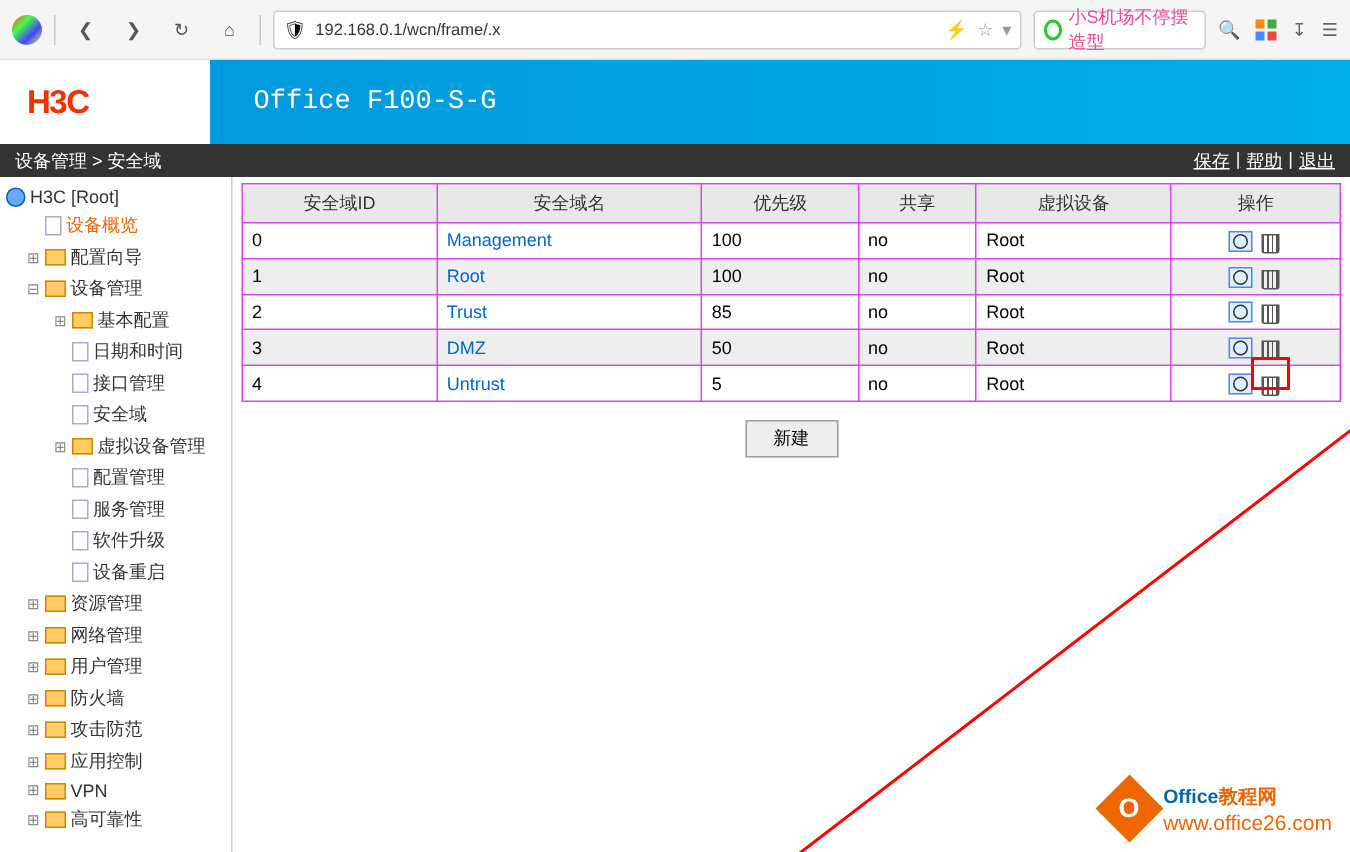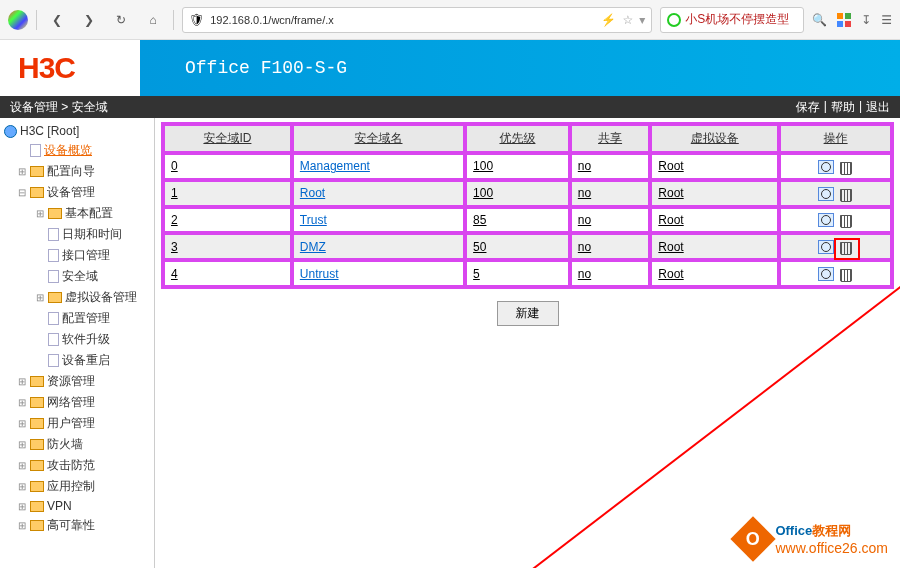--- a/index.html
+++ b/index.html
@@ -5,55 +5,55 @@
     * { margin: 0; padding: 0; box-sizing: border-box; }
     body { font-family: Arial, "Microsoft YaHei", sans-serif; font-size: 12px; width: 900px; height: 568px; overflow: hidden; background: #fff; position: relative; }
     
     
     .browser-bar { height: 40px; background: #f5f5f5; border-bottom: 1px solid #ddd; display: flex; align-items: center; padding: 0 8px; gap: 8px; }
     .browser-bar .tab-ico { width: 20px; height: 20px; background: linear-gradient(135deg,#f44,#4f4,#44f,#ff4); border-radius: 50%; }
     .nav-btn { width: 24px; height: 24px; display: flex; align-items: center; justify-content: center; color: #555; cursor: pointer; }
     .divider-v { width: 1px; height: 20px; background: #ccc; }
     .addr-bar { flex: 1; display: flex; align-items: center; height: 26px; border: 1px solid #ccc; border-radius: 3px; padding: 0 6px; gap: 6px; background: #fff; }
     .addr-bar input { flex: 1; border: none; outline: none; font-size: 11px; color: #333; }
-    .search-box { width: 144px; height: 26px; border: 1px solid #ccc; border-radius: 3px; display: flex; align-items: center; padding: 0 6px; gap: 4px; background: #fff; color: #b91c1c; font-size: 12px; }
+    .search-box { width: 115px; height: 26px; border: 1px solid #ccc; border-radius: 3px; display: flex; align-items: center; padding: 0 6px; gap: 4px; background: #fff; color: #ec4899; font-size: 12px; }
     .q-logo { width: 14px; height: 14px; border: 2px solid #2c2; border-radius: 50%; position: relative; }
     .tool-icons { display: flex; gap: 10px; align-items: center; color: #666; }
     .grid-ico { display: grid; grid-template-columns: 1fr 1fr; gap: 2px; width: 14px; height: 14px; }
     .grid-ico span:nth-child(1){background:#f80}.grid-ico span:nth-child(2){background:#4a4}.grid-ico span:nth-child(3){background:#48f}.grid-ico span:nth-child(4){background:#e44}
     
     
     .banner { height: 56px; background: linear-gradient(to right, #fff 0, #fff 140px, #0099dd 140px, #00aee8 100%); display: flex; align-items: center; position: relative; }
-    .logo { font-size: 30px; font-weight: bold; color: #e30; margin-left: 18px; font-family: Arial; letter-spacing: -1px; }
+    .logo { font-size: 22px; font-weight: bold; color: #e30; margin-left: 18px; font-family: Arial; letter-spacing: -1px; }
     .product { color: #fff; font-size: 18px; margin-left: 110px; font-family: "Courier New", monospace; }
     
     
     .crumb-bar { height: 22px; background: #333; color: #fff; display: flex; align-items: center; padding: 0 10px; font-size: 12px; justify-content: space-between; }
     .crumb-bar .right { display: flex; gap: 4px; }
-    .crumb-bar .right span { cursor: pointer; }
+    .crumb-bar .right span { cursor: pointer; text-decoration: underline; }
     
     
     .main { display: flex; height: calc(100% - 118px); }
     
     
     .sidebar { width: 155px; border-right: 1px solid #ccc; overflow-y: auto; background: #fff; padding: 4px 0; }
     .tree-item { display: flex; align-items: center; padding: 2px 4px; cursor: pointer; white-space: nowrap; color: #333; }
     .tree-item.root { color: #333; font-weight: normal; }
     .tree-item.lv1 { padding-left: 18px; }
     .tree-item.lv2 { padding-left: 36px; }
-    .tree-item.active { color: #e60; text-decoration: underline; }
+    .tree-item.active { color: #e60; }
     .expander { color: #888; font-size: 10px; margin-right: 2px; width: 10px; display: inline-block; }
     .folder-ico { width: 14px; height: 11px; background: #fc6; border: 1px solid #c80; margin-right: 3px; display: inline-block; }
     .page-ico { width: 11px; height: 13px; background: #fff; border: 1px solid #aac; margin-right: 3px; display: inline-block; position: relative; }
     .globe-ico { width: 13px; height: 13px; background: #6af; border: 1px solid #06a; border-radius: 50%; margin-right: 3px; display: inline-block; }
     
     
     .content { flex: 1; padding: 4px 6px; position: relative; }
     table { width: 100%; border-collapse: collapse; }
-    th, td { border: 4px solid #d946ef; padding: 4px 6px; text-align: left; font-size: 12px; text-decoration: underline; }
+    th, td { border: 1px solid #d946ef; padding: 4px 6px; text-align: left; font-size: 12px; }
     th { background: #e8e8e8; color: #333; font-weight: normal; text-align: center; }
     td { background: #fff; }
     tr:nth-child(even) td { background: #eee; }
     td.link { color: #06c; cursor: pointer; }
     .op-cell { text-align: center; }
     .op-ico { display: inline-block; width: 16px; height: 14px; margin: 0 2px; cursor: pointer; vertical-align: middle; }
     .edit-ico { background: #def; border: 1px solid #58d; position: relative; }
     .edit-ico::after { content: ""; position: absolute; top: 1px; left: 2px; width: 8px; height: 8px; border: 1px solid #333; border-radius: 50%; }
     .del-ico { position: relative; }
     .del-ico::before { content: ""; position: absolute; left: 2px; top: 2px; width: 10px; height: 11px; background: repeating-linear-gradient(to right,#555 0,#555 1px,transparent 1px,transparent 3px); border: 1px solid #555; border-radius: 0 0 2px 2px; }
@@ -172,20 +172,25 @@
           <span>虚拟设备管理</span>
         </div>
         <div class="tree-item lv2">
           <span class="expander"></span>
           <span class="page-ico"></span>
           <span>配置管理</span>
         </div>
         <div class="tree-item lv2">
           <span class="expander"></span>
           <span class="page-ico"></span>
+          <span>服务管理</span>
+        </div>
+        <div class="tree-item lv2">
+          <span class="expander"></span>
+          <span class="page-ico"></span>
           <span>软件升级</span>
         </div>
         <div class="tree-item lv2">
           <span class="expander"></span>
           <span class="page-ico"></span>
           <span>设备重启</span>
         </div>
         <div class="tree-item lv1">
           <span class="expander">⊞</span>
           <span class="folder-ico"></span>

